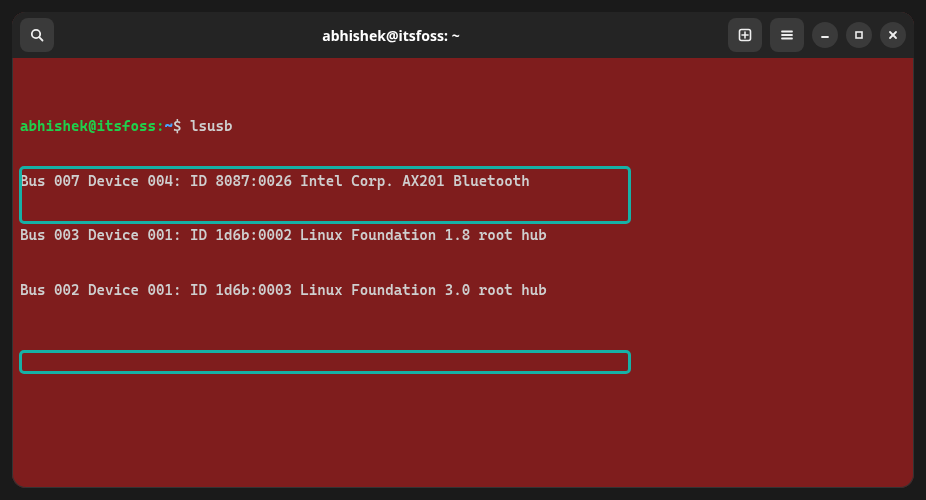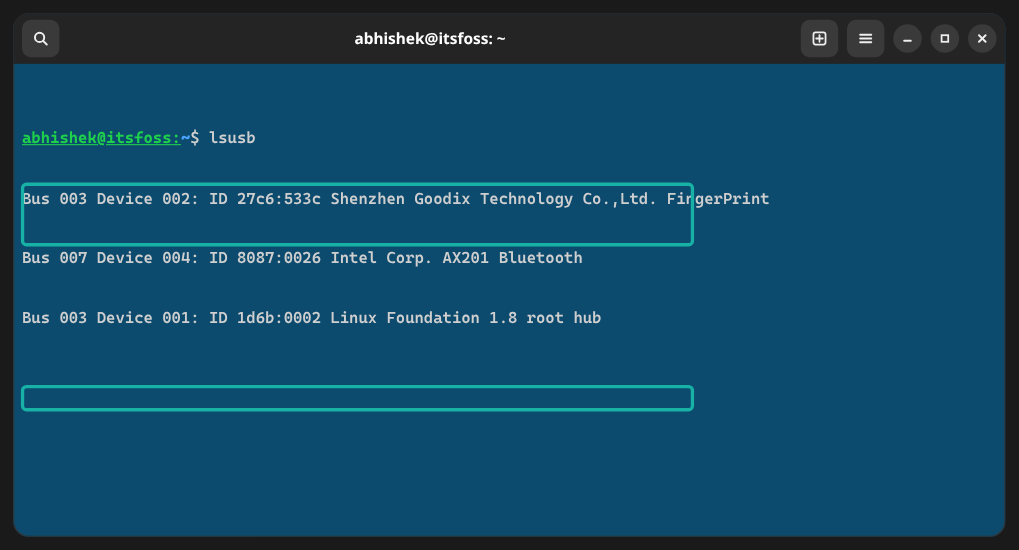--- a/index.html
+++ b/index.html
@@ -11,21 +11,21 @@
     font-size: 14.5px;
     overflow: hidden;
     position: relative;
   }
   .window {
     position: absolute;
     left: 12px;
     top: 12px;
     width: 902px;
     height: 476px;
-    background: #0c4a6e;
+    background: #7f1d1d;
     border-radius: 14px;
     overflow: hidden;
     box-shadow: 0 0 0 1px #333 inset;
   }
   .titlebar {
     height: 46px;
     background: #242424;
     display: flex;
     align-items: center;
     padding: 0 8px;
@@ -62,21 +62,21 @@
   }
   .tb-btn svg { display: block; }
   .terminal {
     padding: 4px 8px 8px 8px;
     color: #cfcfcf;
     line-height: 1.26;
     white-space: pre;
     position: relative;
     font-weight: 600;
   }
-  .prompt-user { color: #1fd04c; font-weight: 700; text-decoration: underline; }
+  .prompt-user { color: #1fd04c; font-weight: 700; }
   .prompt-tilde { color: #4aa3ff; font-weight: 700; }
   .prompt-dollar { color: #cfcfcf; }
   .cmd { color: #cfcfcf; }
   .line { display: block; }
   .highlight-box {
     position: absolute;
     border: 3px solid #17b1a6;
     border-radius: 5px;
     pointer-events: none;
     z-index: 5;
@@ -129,23 +129,23 @@
           <line x1="3" y1="3" x2="9" y2="9" stroke="#eee" stroke-width="1.8" stroke-linecap="round"></line>
           <line x1="9" y1="3" x2="3" y2="9" stroke="#eee" stroke-width="1.8" stroke-linecap="round"></line>
         </svg>
       </div>
     </div>
   </div>
 
   <div class="terminal" id="terminal-body">
 
     <span class="line"><span class="prompt-user">abhishek@itsfoss</span><span class="prompt-user">:</span><span class="prompt-tilde">~</span><span class="prompt-dollar">$</span> <span class="cmd">lsusb</span></span>
-    <span class="line">Bus 003 Device 002: ID 27c6:533c Shenzhen Goodix Technology Co.,Ltd. FingerPrint</span>
     <span class="line">Bus 007 Device 004: ID 8087:0026 Intel Corp. AX201 Bluetooth</span>
     <span class="line">Bus 003 Device 001: ID 1d6b:0002 Linux Foundation 1.8 root hub</span>
+    <span class="line">Bus 002 Device 001: ID 1d6b:0003 Linux Foundation 3.0 root hub</span>
     
     
     
     
     
     
     
     
     
     

